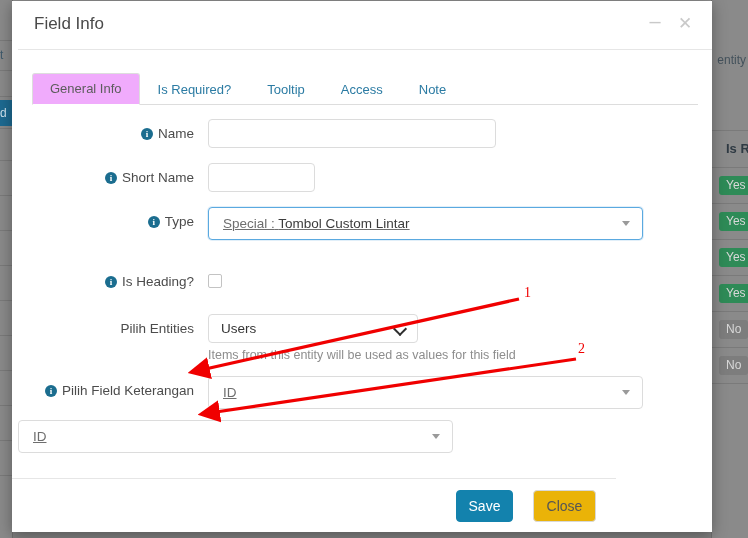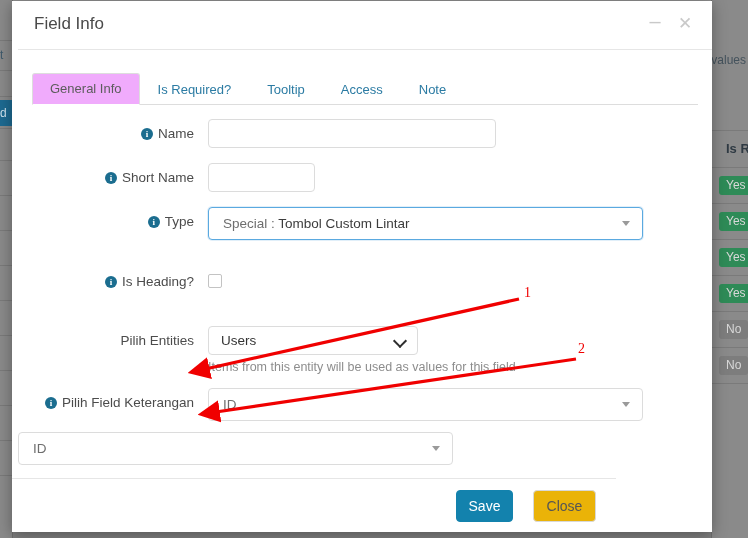--- a/index.html
+++ b/index.html
@@ -229,20 +229,21 @@
     border-radius: 4px;
     background: #fff;
     box-sizing: border-box;
     font-size: 13.5px;
     line-height: 31px;
     padding-left: 14px;
     color: #6e6e6e;
     cursor: pointer;
     overflow: hidden;
     white-space: nowrap;
+    text-decoration: underline;
   }
   .sel.focused {
     border: 1px solid #5aa9e0;
     box-shadow: 0 0 0 1px rgba(90,169,224,.18);
   }
   .sel.big { width: 435px; }
   .sel .caret-sm {
     position: absolute;
     right: 12px; top: 13px;
     width: 0; height: 0;
@@ -360,21 +361,21 @@
     <div class="bg-rowline" style="top:335px"></div>
     <div class="bg-rowline" style="top:370px"></div>
     <div class="bg-rowline" style="top:405px"></div>
     <div class="bg-rowline" style="top:440px"></div>
     <div class="bg-rowline" style="top:475px"></div>
     <div id="bg-left-text">t</div>
     <div id="bg-left-active">d</div>
   </div>
 
   <div id="bg-right">
-    <div id="bg-breadcrumb">values</div>
+    <div id="bg-breadcrumb">entity</div>
     <div id="bg-table">
       <div class="bg-th">Is R</div>
       <div class="bg-td">
           <span class="badge yes">Yes</span>
         </div>
       <div class="bg-td">
           <span class="badge yes">Yes</span>
         </div>
       <div class="bg-td">
           <span class="badge yes">Yes</span>
@@ -436,21 +437,21 @@
         </div>
         <div class="ctrl">
           <div class="sel big focused">
             <span>Special :</span>
             <span class="val-dark">Tombol Custom Lintar</span>
             <span class="caret-sm"></span>
           </div>
         </div>
       </div>
 
-      <div class="row" style="margin-bottom:29px">
+      <div class="row" style="margin-bottom:17px">
         <div class="row-label">
           <span class="info-icon">i</span><span>Is Heading?</span>
         </div>
         <div class="ctrl">
           <div class="chk"></div>
         </div>
       </div>
 
       <div class="row" style="margin-bottom:14px">
         <div class="row-label">Pilih Entities</div>

